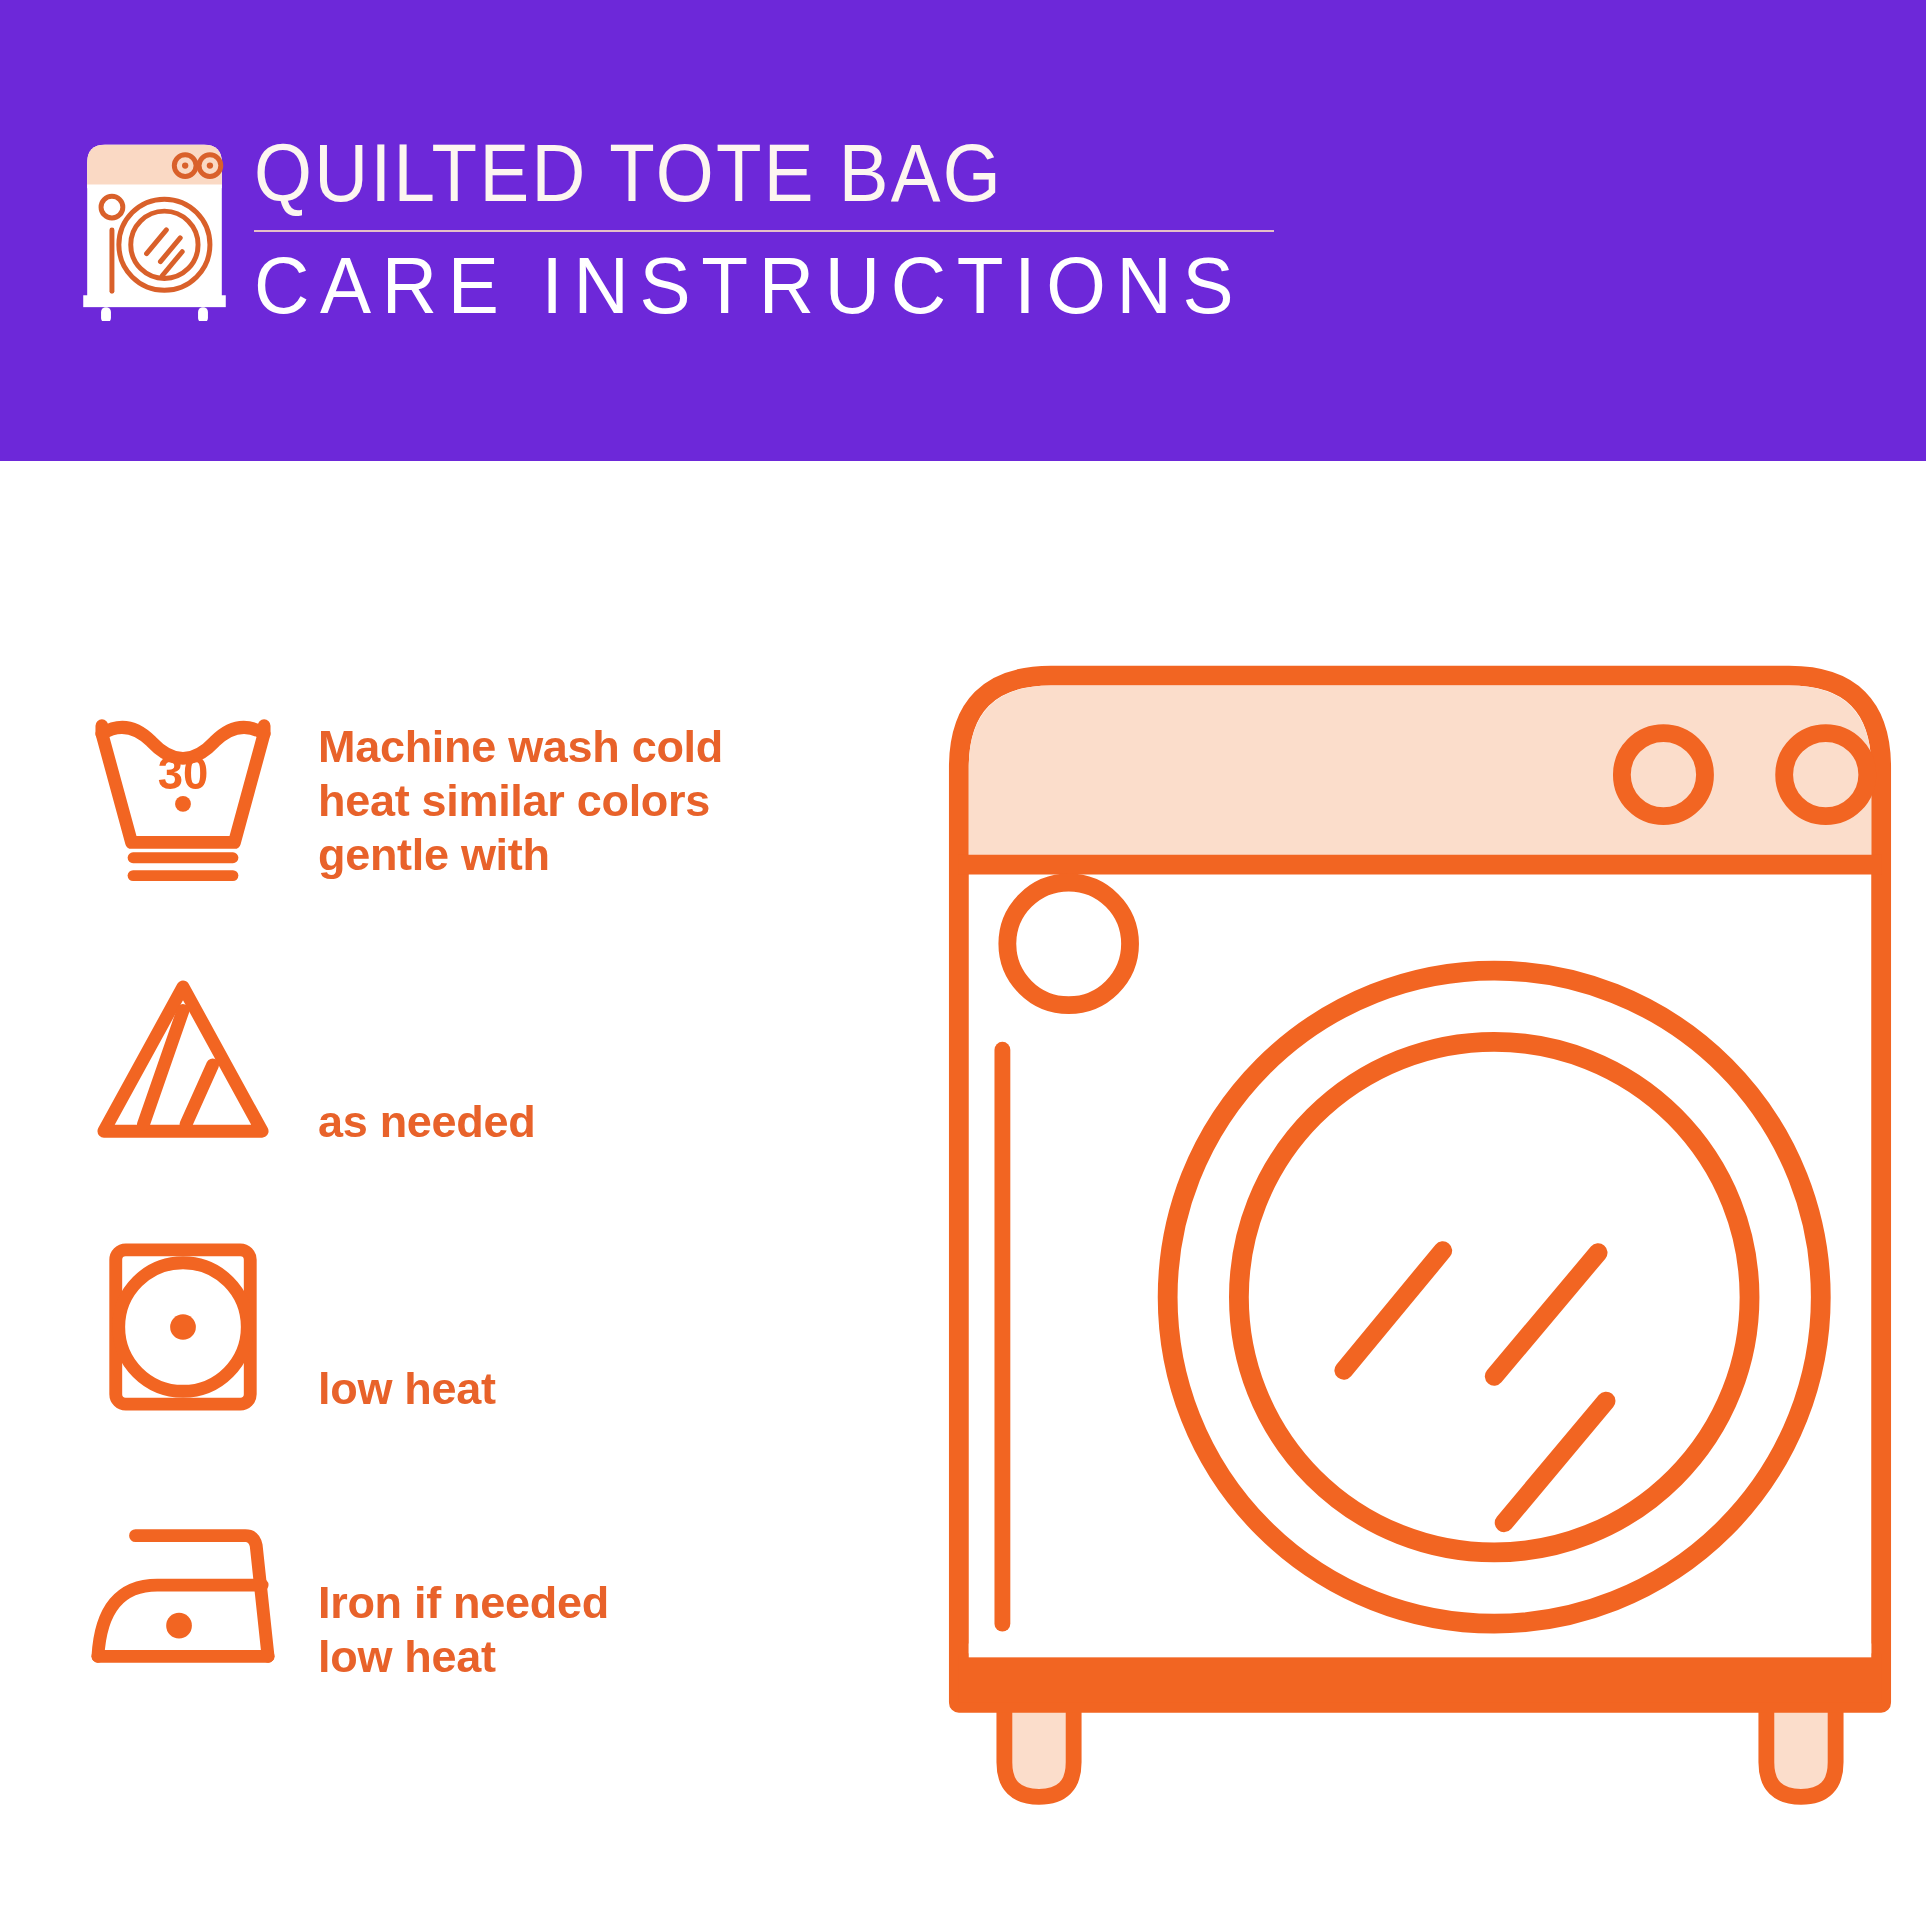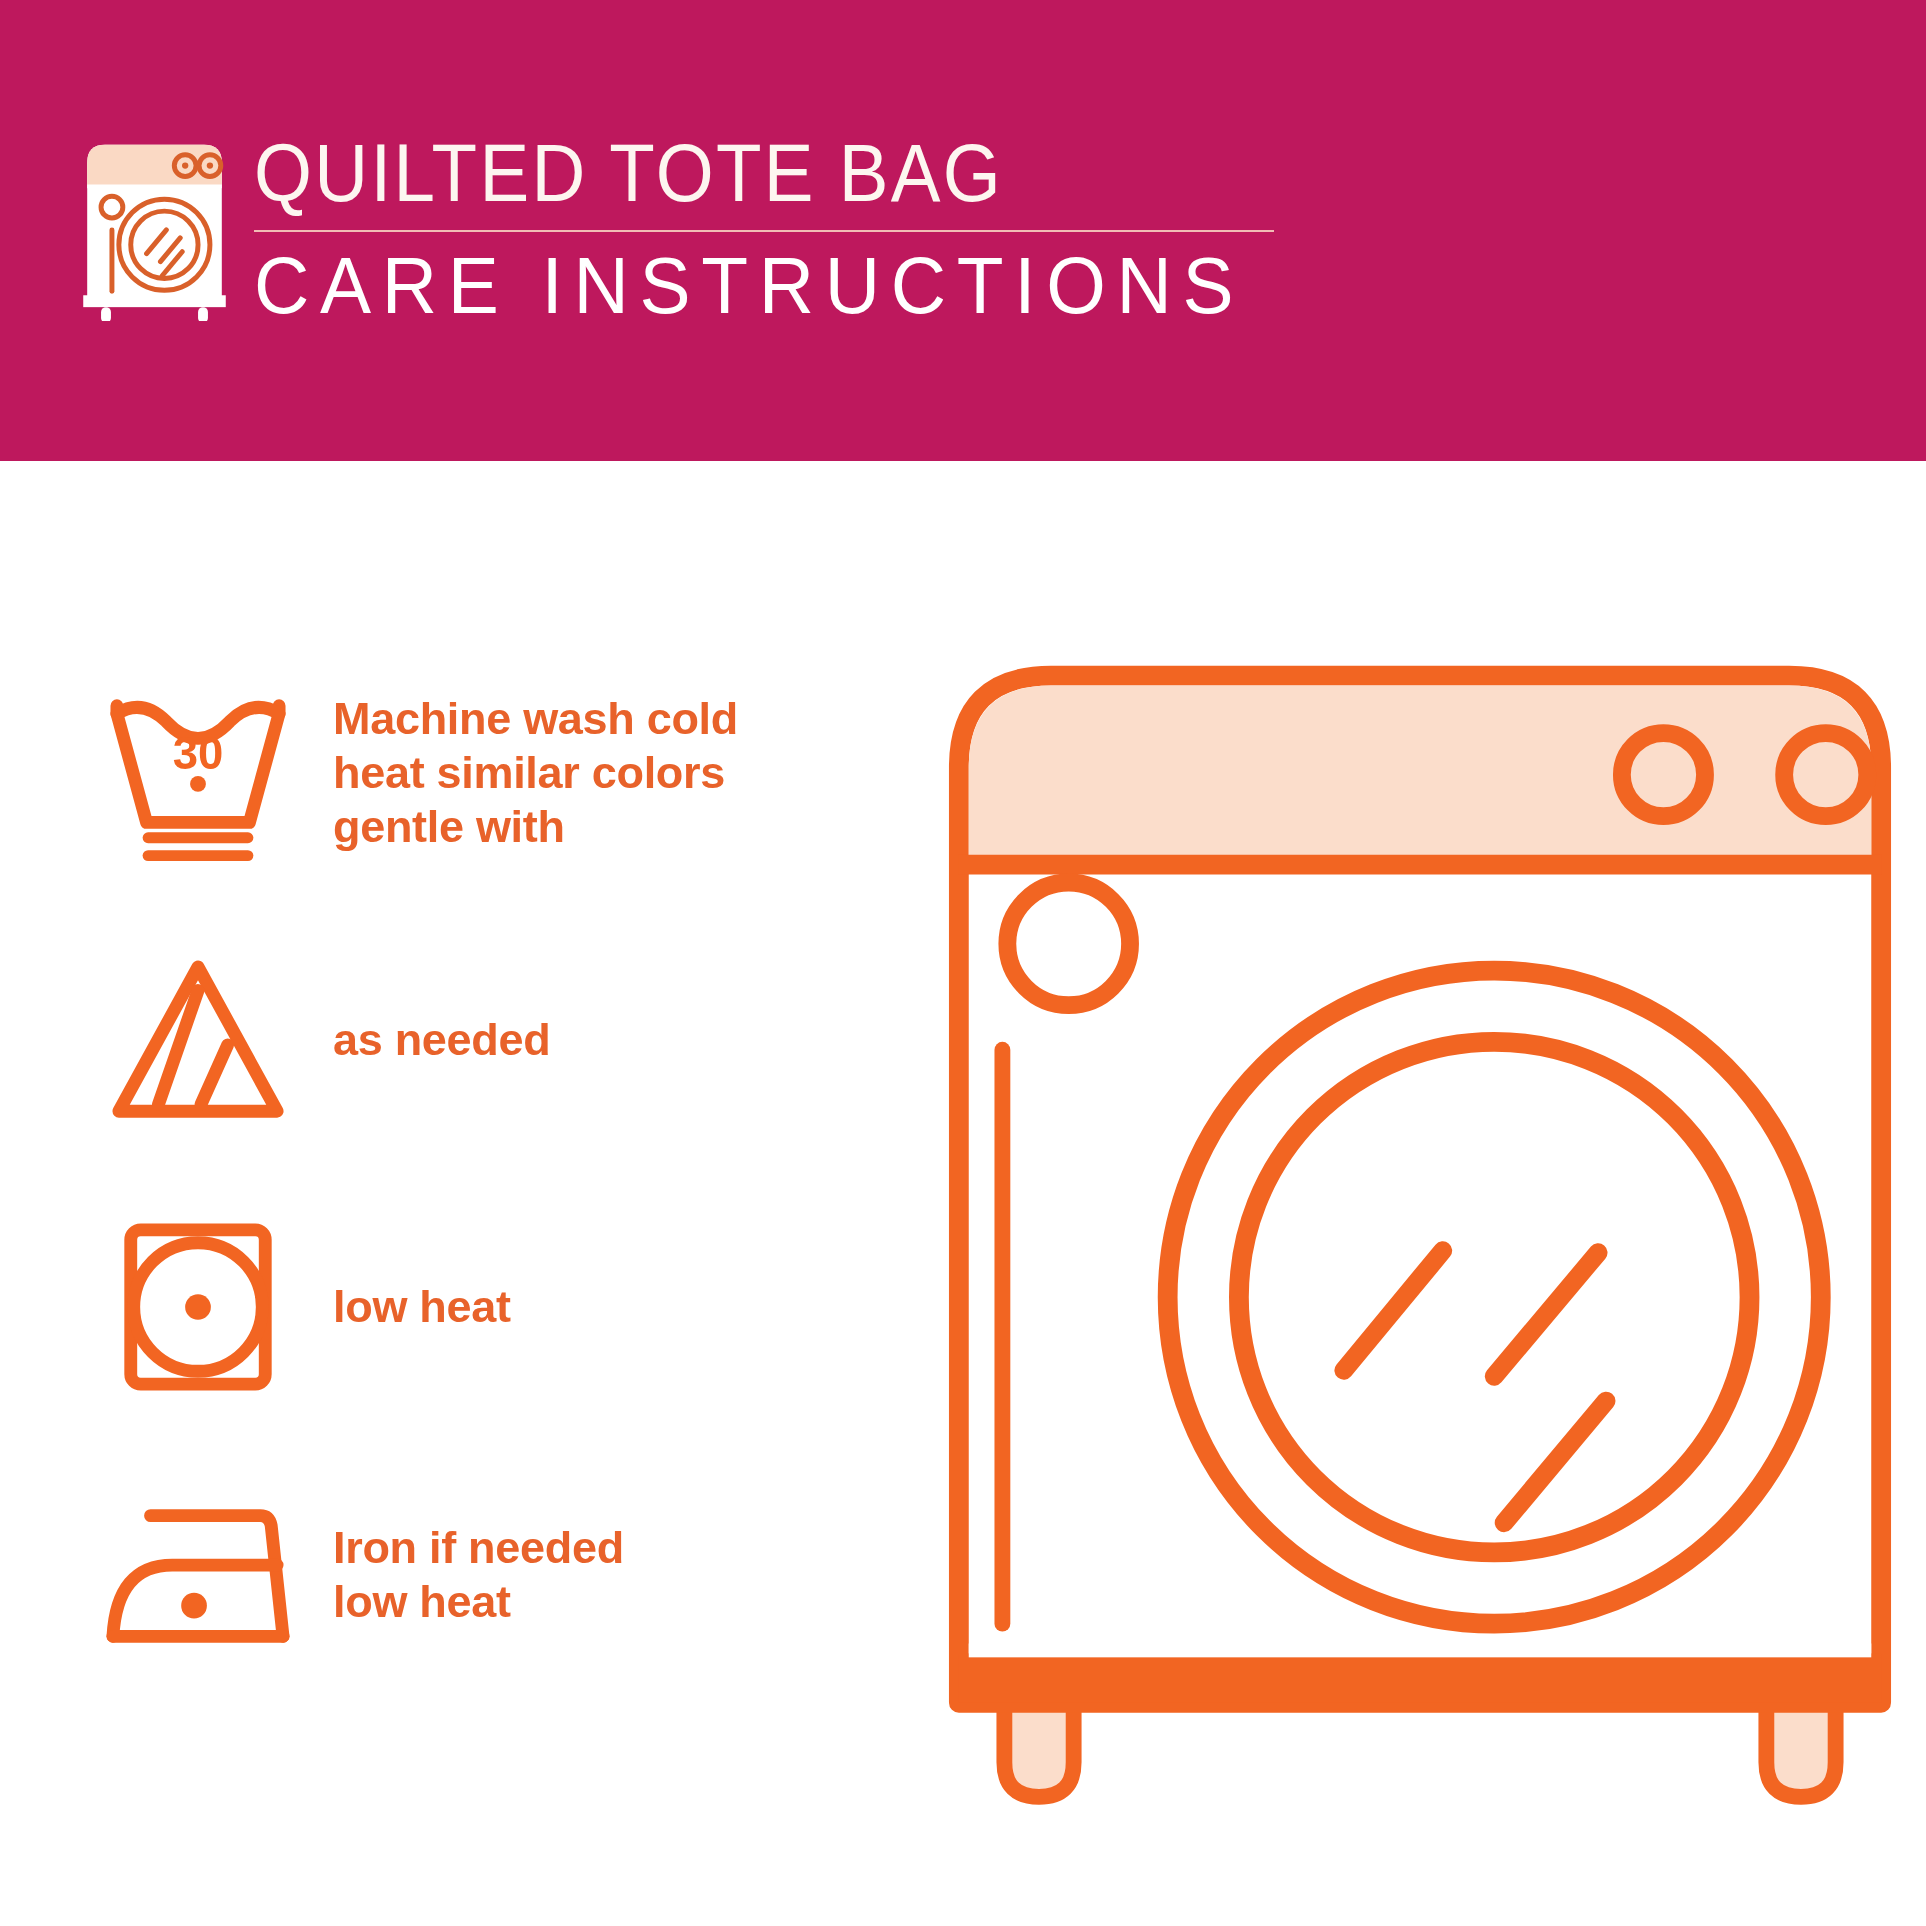--- a/index.html
+++ b/index.html
@@ -19,21 +19,21 @@
     overflow: hidden;
   }
 
   
   .header {
     position: absolute;
     left: 0;
     top: 0;
     width: 1927px;
     height: 461px;
-    background: #be185d;
+    background: #6d28d9;
   }
   .header-inner {
     position: absolute;
     left: 81px;
     top: 127px;
     display: flex;
     align-items: flex-start;
   }
   .brand-mark {
     width: 147px;
@@ -82,22 +82,21 @@
     position: absolute;
     left: 0;
     top: 634px;
     width: 950px;
   }
   .care-row {
     position: absolute;
     left: 0;
     width: 950px;
     display: flex;
-    align-items: center;
-    padding-left: 15px;
+    align-items: flex-end;
   }
   .care-row.r0 { top: 30px;  height: 218px; }
   .care-row.r1 { top: 297px; height: 218px; }
   .care-row.r2 { top: 564px; height: 218px; }
   .care-row.r3 { top: 832px; height: 218px; }
 
   .care-icon {
     flex: 0 0 auto;
     width: 228px;
     margin-left: 69px;

